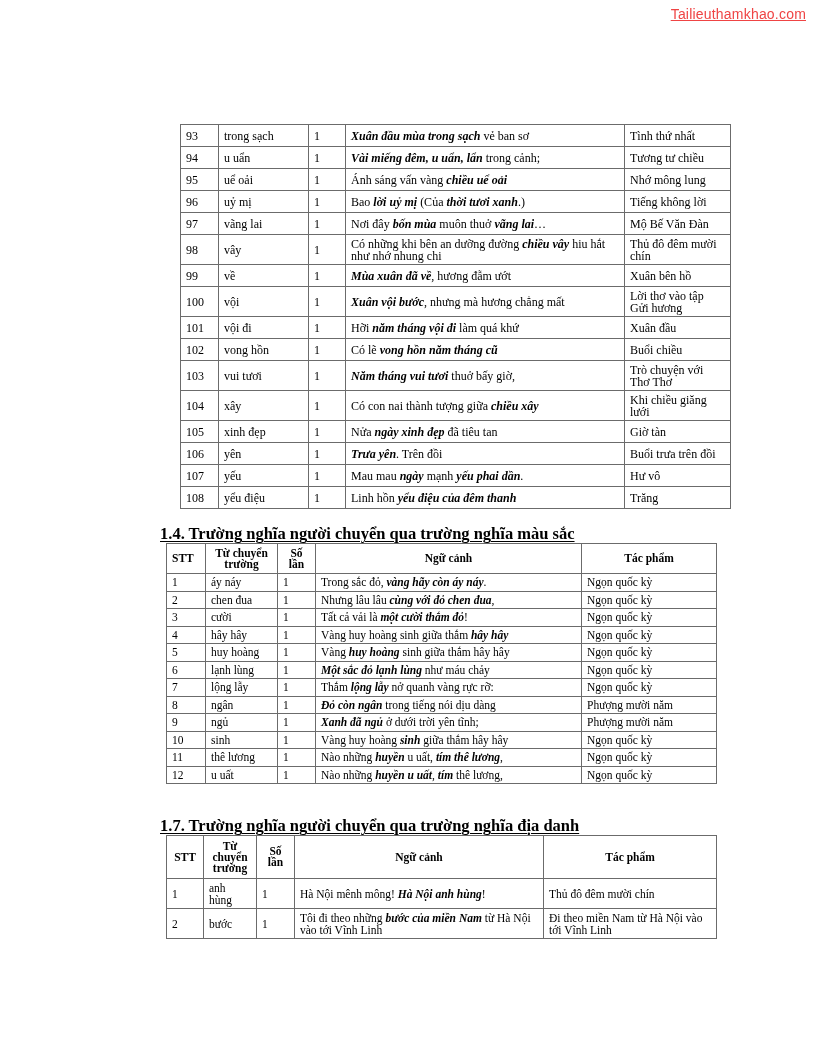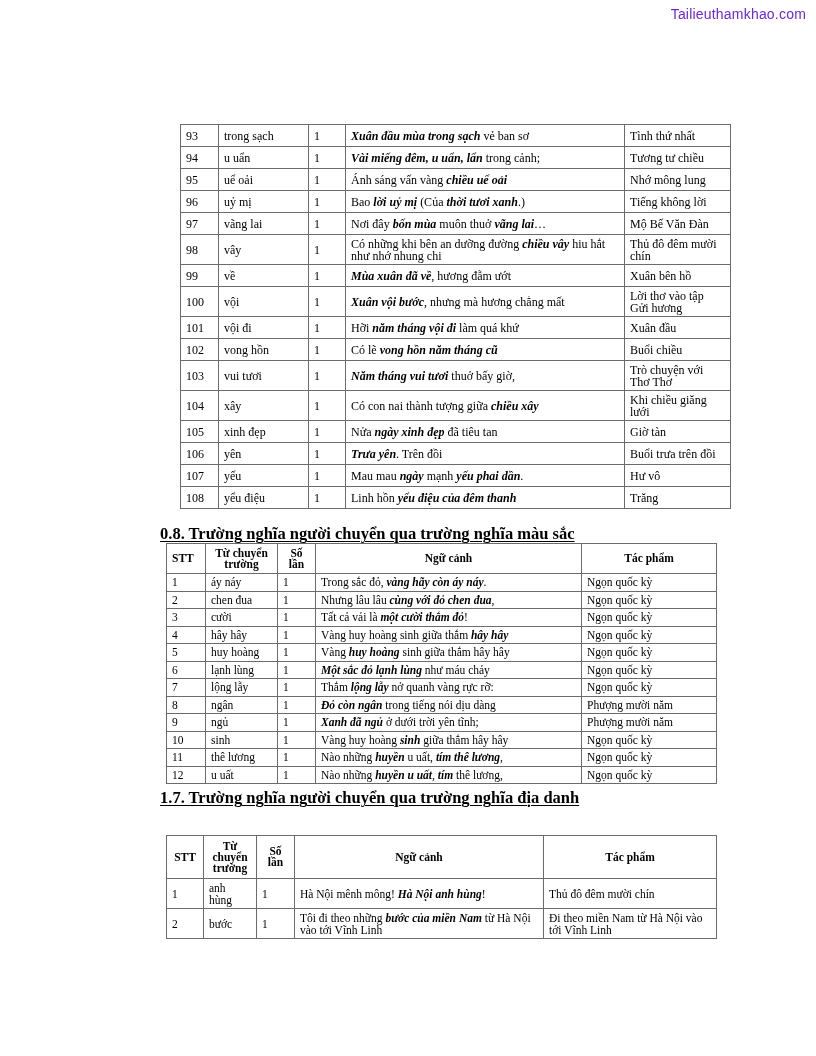--- a/index.html
+++ b/index.html
@@ -1,37 +1,37 @@
 <!DOCTYPE html>
 <html><head>
 <meta charset="utf-8">
 <style>
   html, body { margin: 0; padding: 0; background: #ffffff; }
   body { width: 816px; height: 1056px; position: relative; overflow: hidden;
          font-family: "Liberation Serif", "DejaVu Serif", serif; color: #000; }
   .watermark { position: absolute; top: 6px; right: 10px; font-family: "Liberation Sans", "DejaVu Sans", sans-serif;
-               font-size: 14px; color: #6d28d9; letter-spacing: 0.2px; }
+               font-size: 14px; color: #ef4444; letter-spacing: 0.2px; text-decoration: underline; }
   table { position: absolute; border-collapse: collapse; table-layout: fixed; }
   td, th { border: 1px solid #6b6b6b; padding: 0 5px; vertical-align: middle; line-height: 12px; overflow: hidden; }
   .t1 { left: 180px; top: 124px; width: 550px; font-size: 12px; }
   .t1 td { height: 21px; }
   .t1 tr.tall td { height: 29px; }
   .t2 { left: 166px; top: 543px; width: 550px; font-size: 11.5px; }
   .t2 td { height: 16.5px; line-height: 12px; }
   .t2 th { height: 29px; }
   .t3 { left: 166px; top: 835px; width: 550px; font-size: 11.5px; }
   .t3 th { height: 42px; }
   .t3 td { height: 29px; }
   th { font-weight: bold; font-size: 11.5px; line-height: 11px; }
   th.left { text-align: left; }
   .hl { font-weight: bold; font-style: italic; margin-top: 11px; }
   .heading { position: absolute; left: 160px; font-size: 16.5px; font-weight: bold; margin: 0;
              text-decoration: underline; text-decoration-thickness: 1px; text-underline-offset: 2px; white-space: nowrap; }
   .h16 { top: 524px; }
-  .h17 { top: 788px; }
+  .h17 { top: 816px; }
 </style>
 </head>
 <body>
 
 <div class="watermark">Tailieuthamkhao.com</div>
 
 <table class="t1">
   <colgroup>
       <col style="width:38px">
       <col style="width:90px">
@@ -148,21 +148,21 @@
       <tr>
         <td>108</td>
         <td>yểu điệu</td>
         <td>1</td>
         <td><span>Linh hồn </span><span class="hl">yểu điệu của đêm thanh</span></td>
         <td>Trăng</td>
       </tr>
     </tbody>
 </table>
 
-<h2 class="heading h16">0.8. Trường nghĩa người chuyển qua trường nghĩa màu sắc</h2>
+<h2 class="heading h16">1.4. Trường nghĩa người chuyển qua trường nghĩa màu sắc</h2>
 <table class="t2">
   <colgroup>
       <col style="width:39px">
       <col style="width:72px">
       <col style="width:38px">
       <col style="width:266px">
       <col style="width:135px">
     </colgroup>
   <thead>
     <tr>

